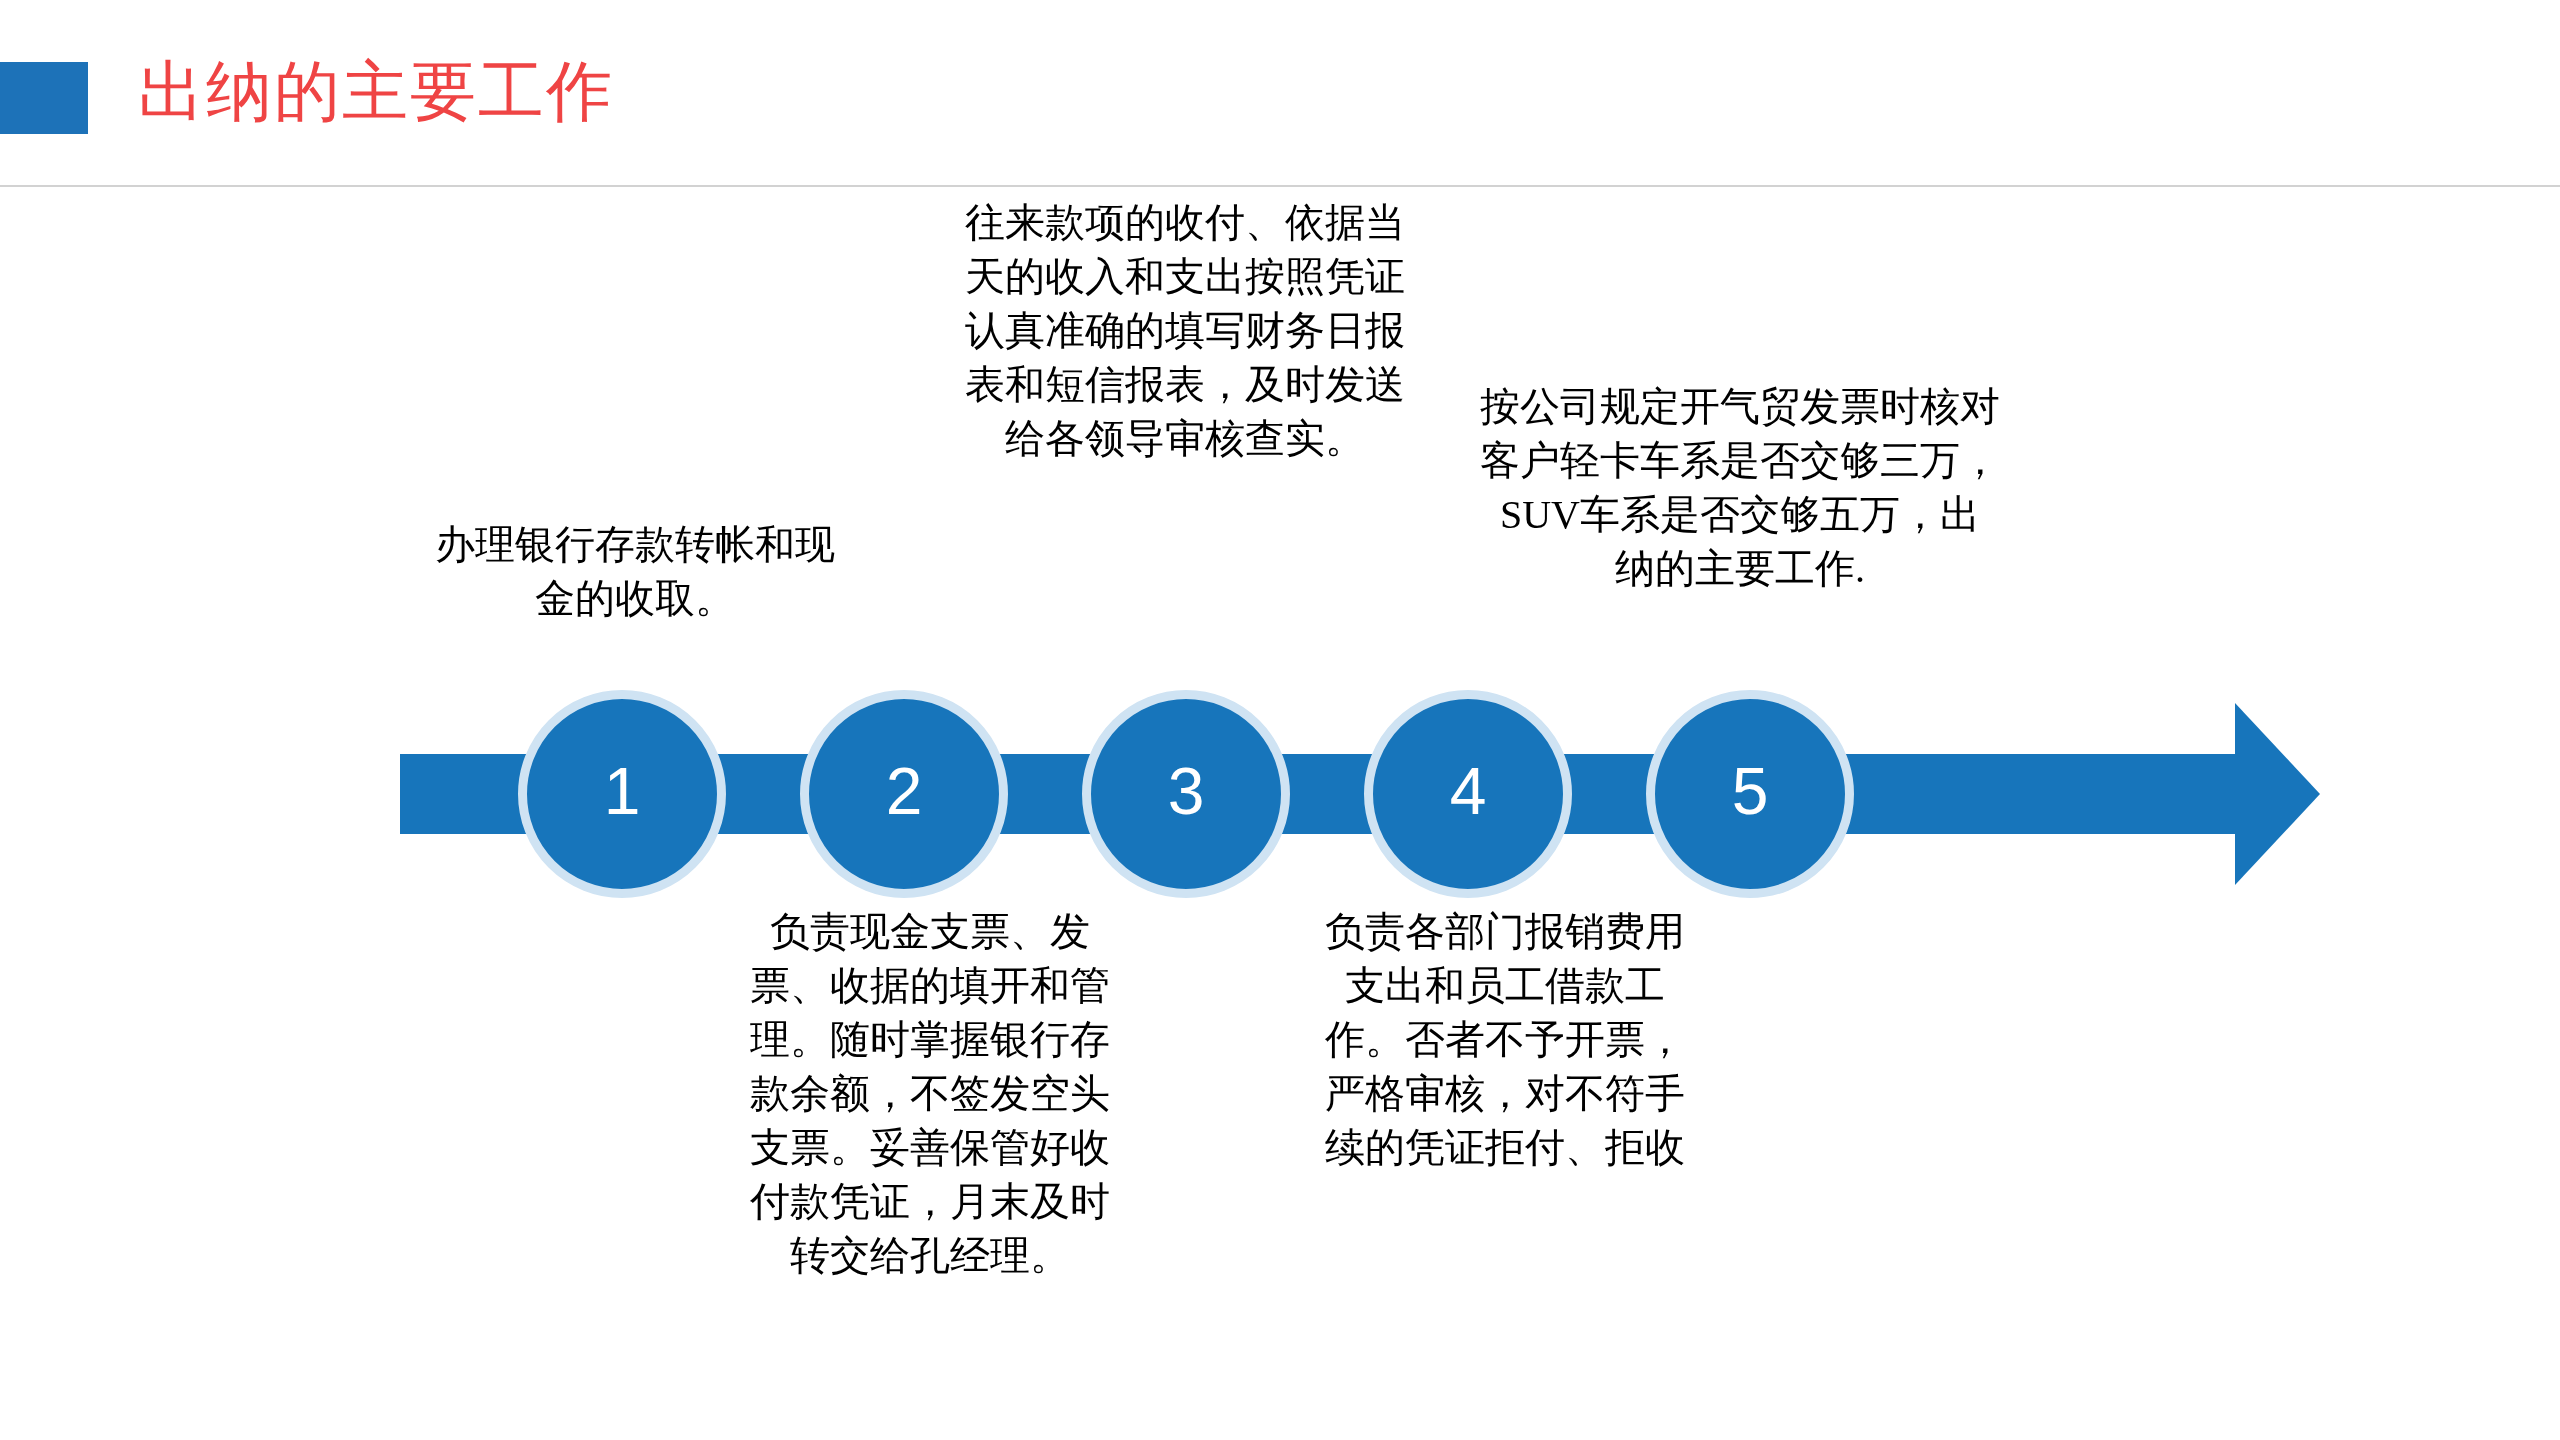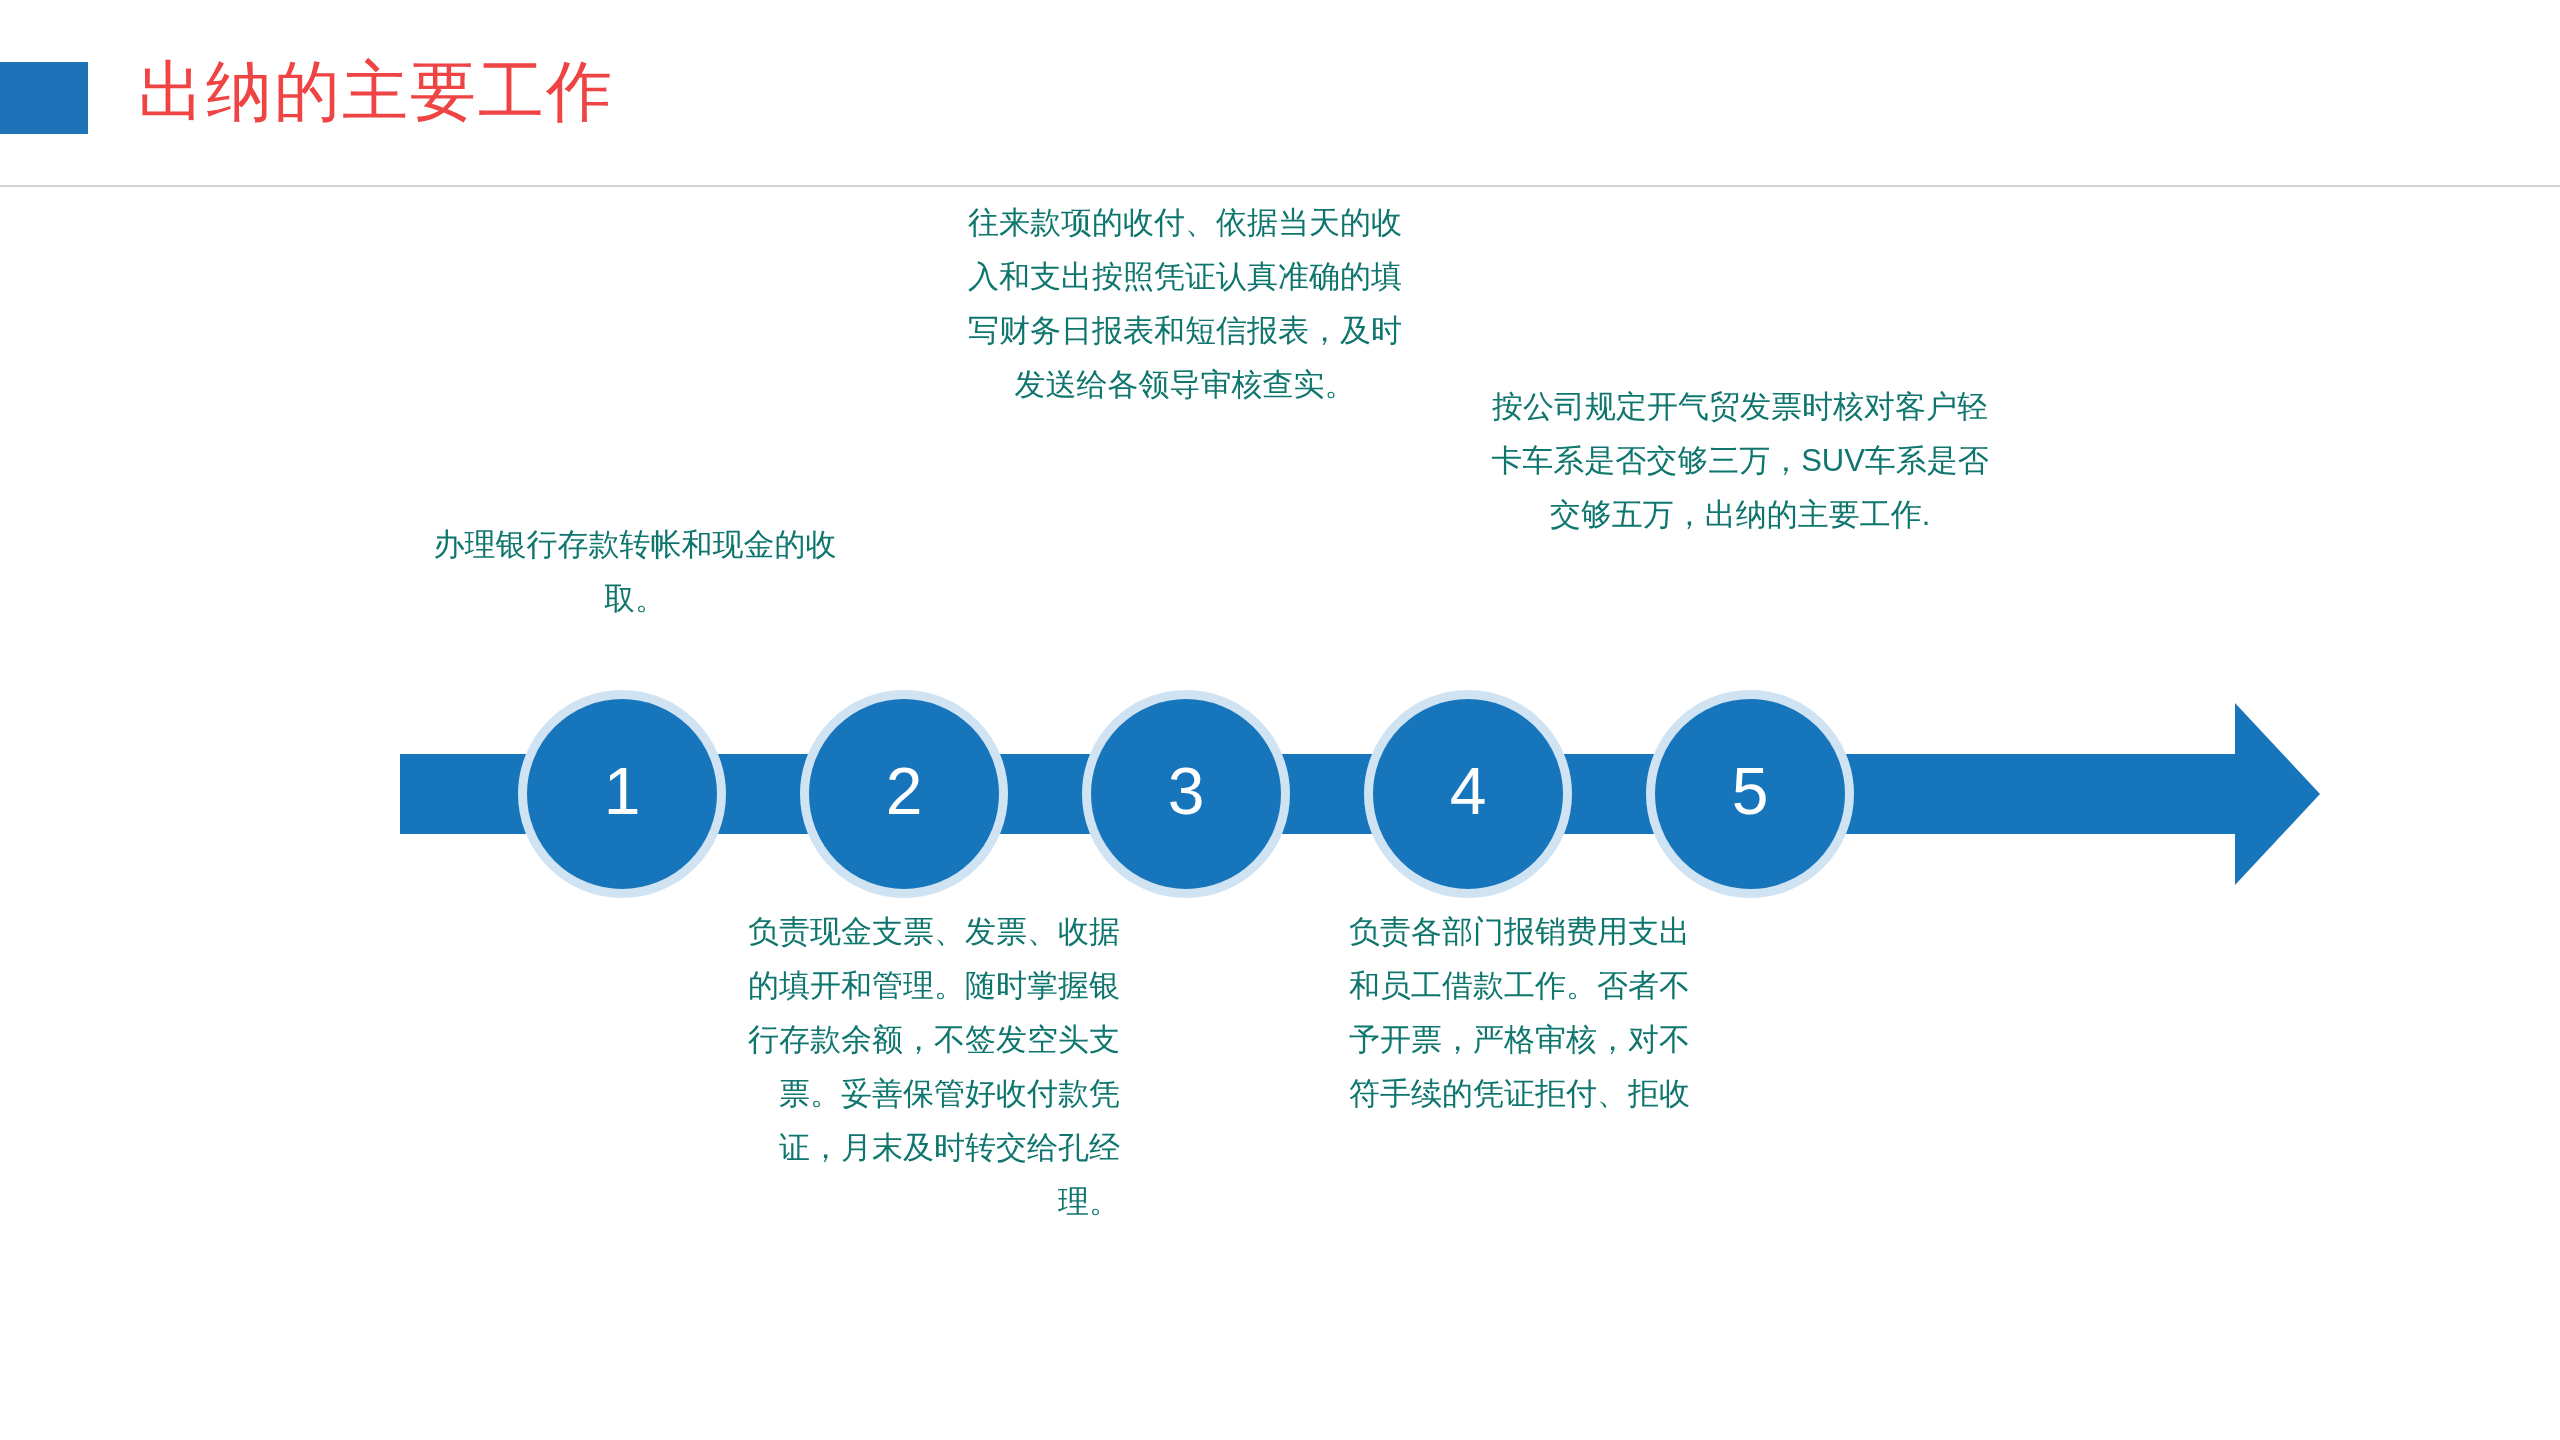--- a/index.html
+++ b/index.html
@@ -100,28 +100,28 @@
   }
   .node-1 { left: 518px; }
   .node-2 { left: 800px; }
   .node-3 { left: 1082px; }
   .node-4 { left: 1364px; }
   .node-5 { left: 1646px; }
 
   
   .caption {
     position: absolute;
-    font-family: Liberation Sans, sans-serif;
-    font-size: 31px;
+    font-family: Liberation Serif, serif;
+    font-size: 40px;
     line-height: 54px;
-    color: #0f766e;
+    color: #000000;
     white-space: pre-line;
   }
   .caption.above { text-align: center; }
-  .caption.below { text-align: right; }
+  .caption.below { text-align: center; }
 
   .cap-1 {
     left: 420px;
     top: 479px;
     width: 430px;
     text-align: left;
     margin-top: 39px;
   }
   .cap-2 {
     left: 740px;

